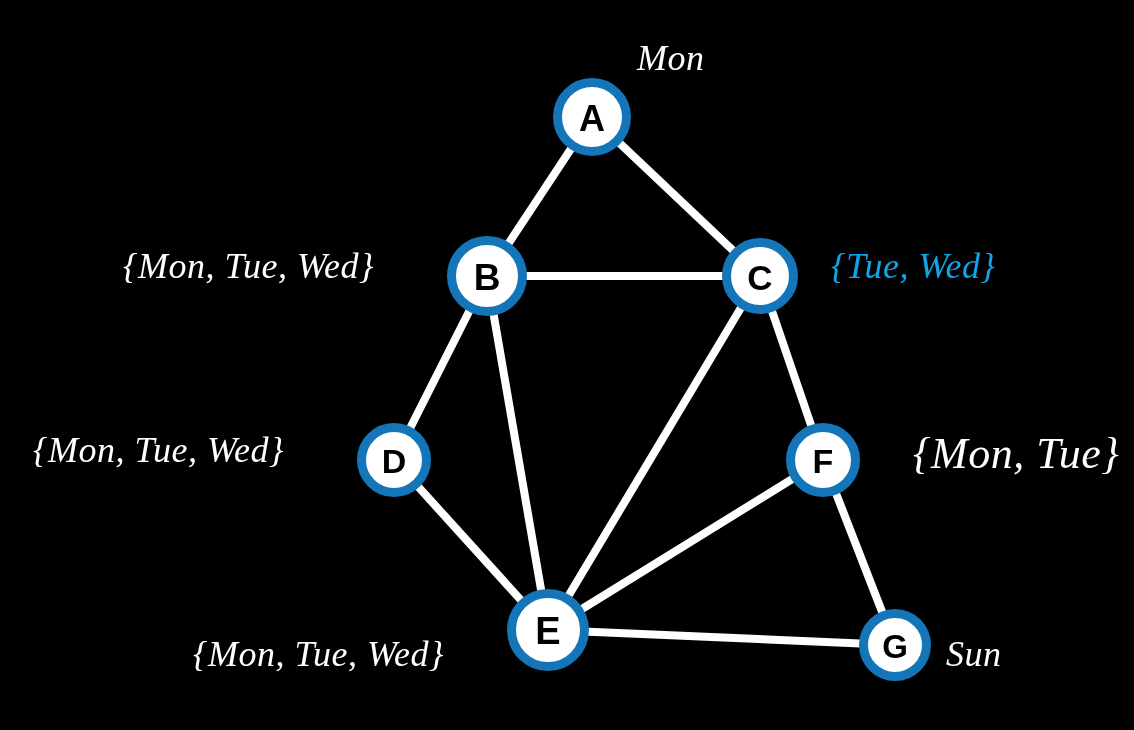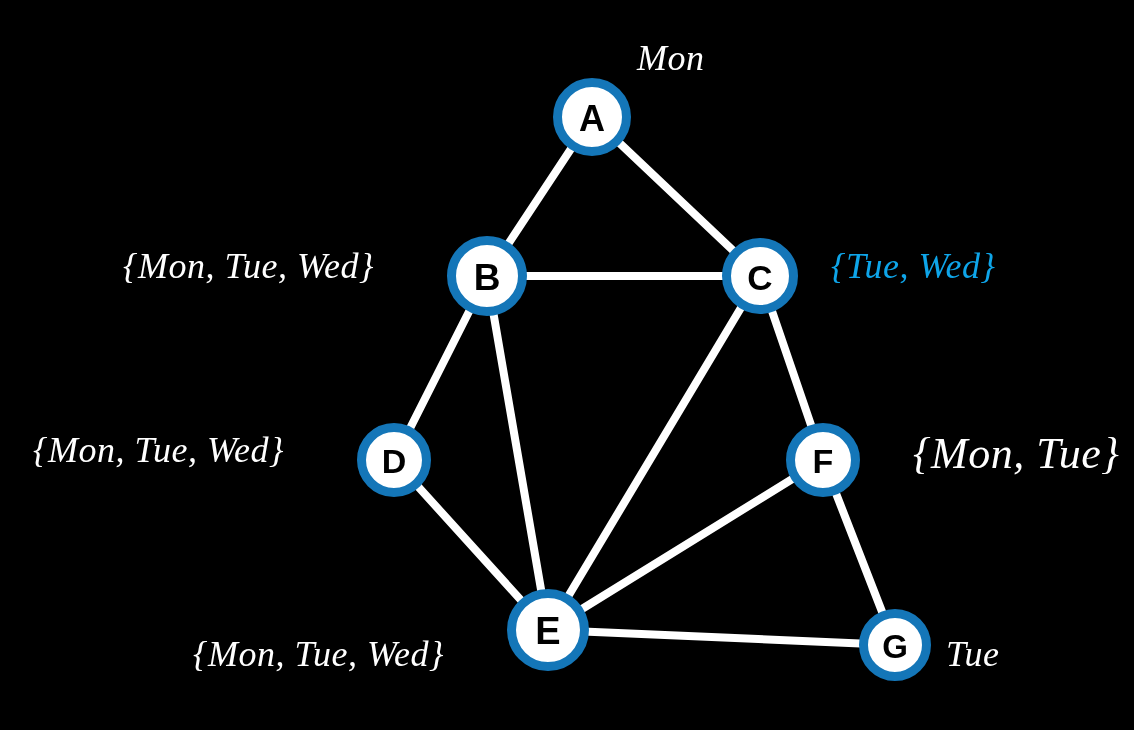--- a/index.html
+++ b/index.html
@@ -100,16 +100,16 @@
       </g>
   </svg>
 
   <div id="labels-layer">
       <div class="domain-label" style="left: 637px; top: 40px; font-size: 36px; color: rgb(255, 255, 255);">Mon</div>
       <div class="domain-label" style="left: 123px; top: 248px; font-size: 36px; color: rgb(255, 255, 255);">{Mon, Tue, Wed}</div>
       <div class="domain-label" style="left: 831px; top: 248px; font-size: 36px; color: #0ea5e9;">{Tue, Wed}</div>
       <div class="domain-label" style="left: 33px; top: 432px; font-size: 36px; color: rgb(255, 255, 255);">{Mon, Tue, Wed}</div>
       <div class="domain-label" style="left: 893px; top: 432px; font-size: 44px; color: rgb(255, 255, 255); margin-left: 20px;">{Mon, Tue}</div>
       <div class="domain-label" style="left: 193px; top: 636px; font-size: 36px; color: rgb(255, 255, 255);">{Mon, Tue, Wed}</div>
-      <div class="domain-label" style="left: 946px; top: 636px; font-size: 36px; color: rgb(255, 255, 255);">Tue</div>
+      <div class="domain-label" style="left: 946px; top: 636px; font-size: 36px; color: rgb(255, 255, 255);">Sun</div>
     </div>
 
 </div>
 
 </body></html>

